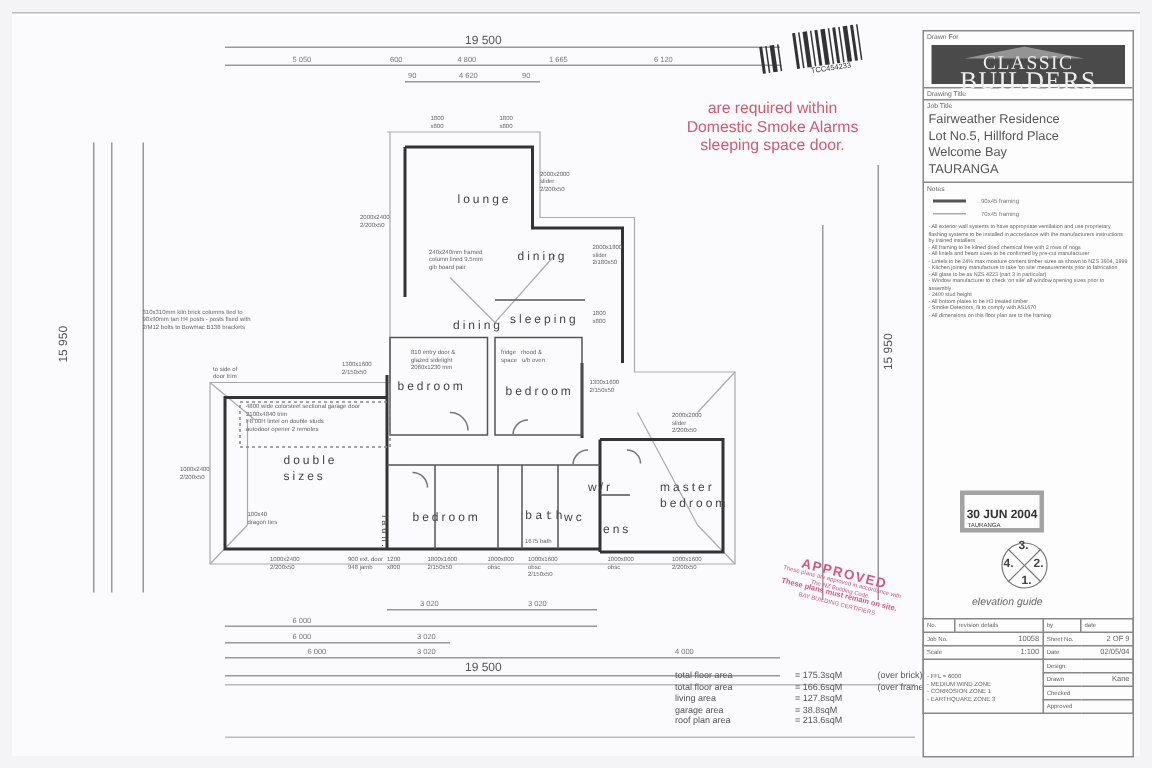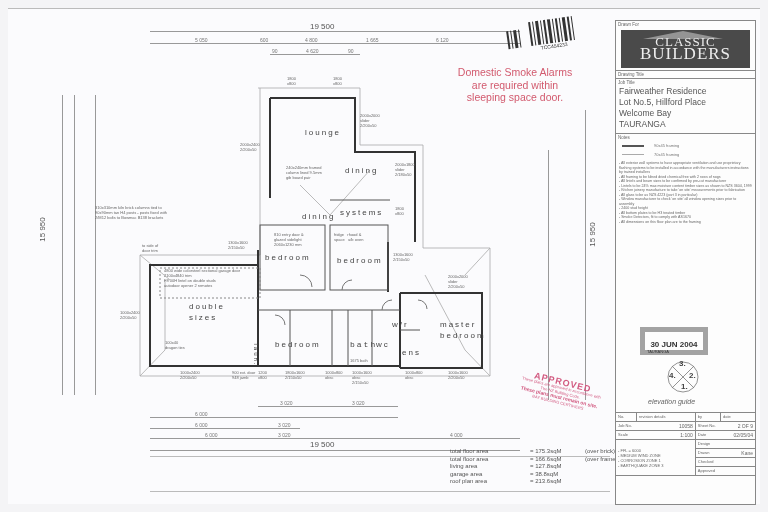--- a/index.html
+++ b/index.html
@@ -9,31 +9,31 @@
   .dim { position: absolute; font-size: 5px; color: #777; white-space: nowrap; }
   .dline { position: absolute; height: 1px; background: #999; }
   .vline { position: absolute; width: 1px; background: #999; }
   .big-dim { font-size: 8px; color: #555; }
   .room-label { position: absolute; font-size: 8px; letter-spacing: 2px; color: #444; white-space: nowrap; }
   .note { position: absolute; font-size: 4px; color: #666; line-height: 5px; white-space: nowrap; }
   
   .tb { position: absolute; left: 615px; top: 20px; width: 141px; height: 485px; border: 1px solid #888; background: #fdfdfd; }
   .tb-label { font-size: 4.5px; color: #666; padding: 1px 2px; }
   .tb-sec { border-bottom: 1px solid #888; position: relative; }
-  .logo { margin: 2px 5px; height: 38px; background: #4a4a4a; color: #eee; text-align: center; font-family: "Liberation Serif", serif; position: relative; }
+  .logo { margin: 2px 5px; height: 26px; background: #4a4a4a; color: #eee; text-align: center; font-family: "Liberation Serif", serif; position: relative; }
   .logo .l1 { font-size: 13px; padding-top: 6px; letter-spacing: 1px; line-height: 12px; }
   .logo .l2 { font-size: 17px; letter-spacing: 1px; line-height: 12px; }
   .logo .roof { position: absolute; left: 22px; top: 1px; width: 0; height: 0; border-left: 40px solid transparent; border-right: 40px solid transparent; border-bottom: 8px solid #ddd; opacity: .5; }
   .tb-title { font-size: 11px; text-align: center; padding: 3px 0 6px; color: #333; }
   .job { font-size: 8.5px; line-height: 11px; padding: 0 3px 3px; color: #555; }
   .legend-row { display: flex; align-items: center; gap: 10px; padding: 2px 6px; font-size: 4px; color: #777; }
   .legend-row .thick { width: 22px; height: 2px; background: #555; }
   .legend-row .thin { width: 22px; height: 1px; background: #aaa; }
   .notes-list { padding: 2px 3px; font-size: 3.6px; line-height: 4.5px; color: #666; }
-  .stamp { position: absolute; left: 640px; top: 327px; width: 68px; height: 28px; border: 5px solid #a3a3a3; font-size: 7px; text-align: center; color: #333; }
+  .stamp { position: absolute; left: 640px; top: 327px; width: 56px; height: 28px; border: 3px solid #a3a3a3; font-size: 7px; text-align: center; color: #333; }
   .elev { position: absolute; left: 666px; top: 360px; width: 34px; height: 34px; }
   .elev-label { position: absolute; left: 648px; top: 398px; font-size: 7px; font-style: italic; color: #666; }
   .tb-grid { position: absolute; left: 615px; top: 412px; width: 141px; font-size: 4px; color: #666; }
   .tb-grid table { width: 100%; border-collapse: collapse; }
   .tb-grid td { border: 1px solid #888; padding: 1px 2px; height: 9px; vertical-align: top; }
   .smoke { position: absolute; left: 440px; top: 66px; width: 150px; text-align: center; color: #d25a6e; font-size: 10.5px; line-height: 12.5px; }
   .approved { position: absolute; left: 520px; top: 380px; transform: rotate(14deg); color: #d25a80; text-align: center; font-size: 4px; line-height: 5px; }
   .approved .big { font-size: 9px; font-weight: bold; letter-spacing: 1px; }
   .areas { position: absolute; left: 450px; top: 448px; font-size: 6px; line-height: 7.5px; color: #555; }
   .areas .row { display: flex; }
@@ -87,22 +87,22 @@
         <rect x="56" y="2" width="1" height="24"></rect>
         <rect x="59" y="2" width="3" height="24"></rect>
         <rect x="64" y="2" width="2" height="24"></rect>
         <rect x="68" y="2" width="1" height="24"></rect>
     </g>
   </svg>
   <span class="abs" style="left:34px;top:26px;font-size:5px;color:#333;">TCC454233</span>
 </div>
 
 <div class="smoke">
+  <div>are required within</div>
   <div>Domestic Smoke Alarms</div>
-  <div>are required within</div>
   <div>sleeping space door.</div>
 </div>
 
 <svg class="abs" style="left:0;top:0;" width="768" height="512" viewBox="0 0 768 512">
   <g fill="none" stroke="#aaa" stroke-width="0.8">
 
     <polyline points="258,88 360,88 360,145 423,145 423,248 490,248 490,376 400,376 140,376 140,255 260,255 260,88"></polyline>
     <line x1="300" y1="185" x2="330" y2="215"></line>
     <line x1="330" y1="215" x2="370" y2="170"></line>
     <line x1="140" y1="255" x2="170" y2="280"></line>
@@ -141,21 +141,21 @@
     <path d="M300,275 a12,12 0 0 1 12,12" stroke="#777"></path>
     <path d="M352,280 a10,10 0 0 0 -10,10" stroke="#777"></path>
     <path d="M275,315 a10,10 0 0 1 10,10" stroke="#777"></path>
     <path d="M392,300 a10,10 0 0 0 -10,10" stroke="#777"></path>
     <path d="M418,300 a9,9 0 0 1 9,9" stroke="#777"></path>
   </g>
 </svg>
 
 <div class="room-label" style="left:305px;top:128px;">lounge</div>
 <div class="room-label" style="left:345px;top:166px;">dining</div>
-<div class="room-label" style="left:340px;top:208px;">systems</div>
+<div class="room-label" style="left:340px;top:208px;">sleeping</div>
 <div class="room-label" style="left:302px;top:212px;">dining</div>
 <div class="room-label" style="left:265px;top:253px;">bedroom</div>
 <div class="room-label" style="left:337px;top:256px;">bedroom</div>
 <div class="room-label" style="left:275px;top:340px;">bedroom</div>
 <div class="room-label" style="left:189px;top:302px;">double</div>
 <div class="room-label" style="left:189px;top:313px;">sizes</div>
 <div class="room-label" style="left:244px;top:352px;font-size:6px;transform:rotate(90deg);">laun.</div>
 <div class="room-label" style="left:332px;top:340px;margin-left:44px;">wc</div>
 <div class="room-label" style="left:350px;top:340px;font-family:Liberation Mono, monospace;">bath</div>
 <div class="room-label" style="left:392px;top:320px;">w/r</div>

